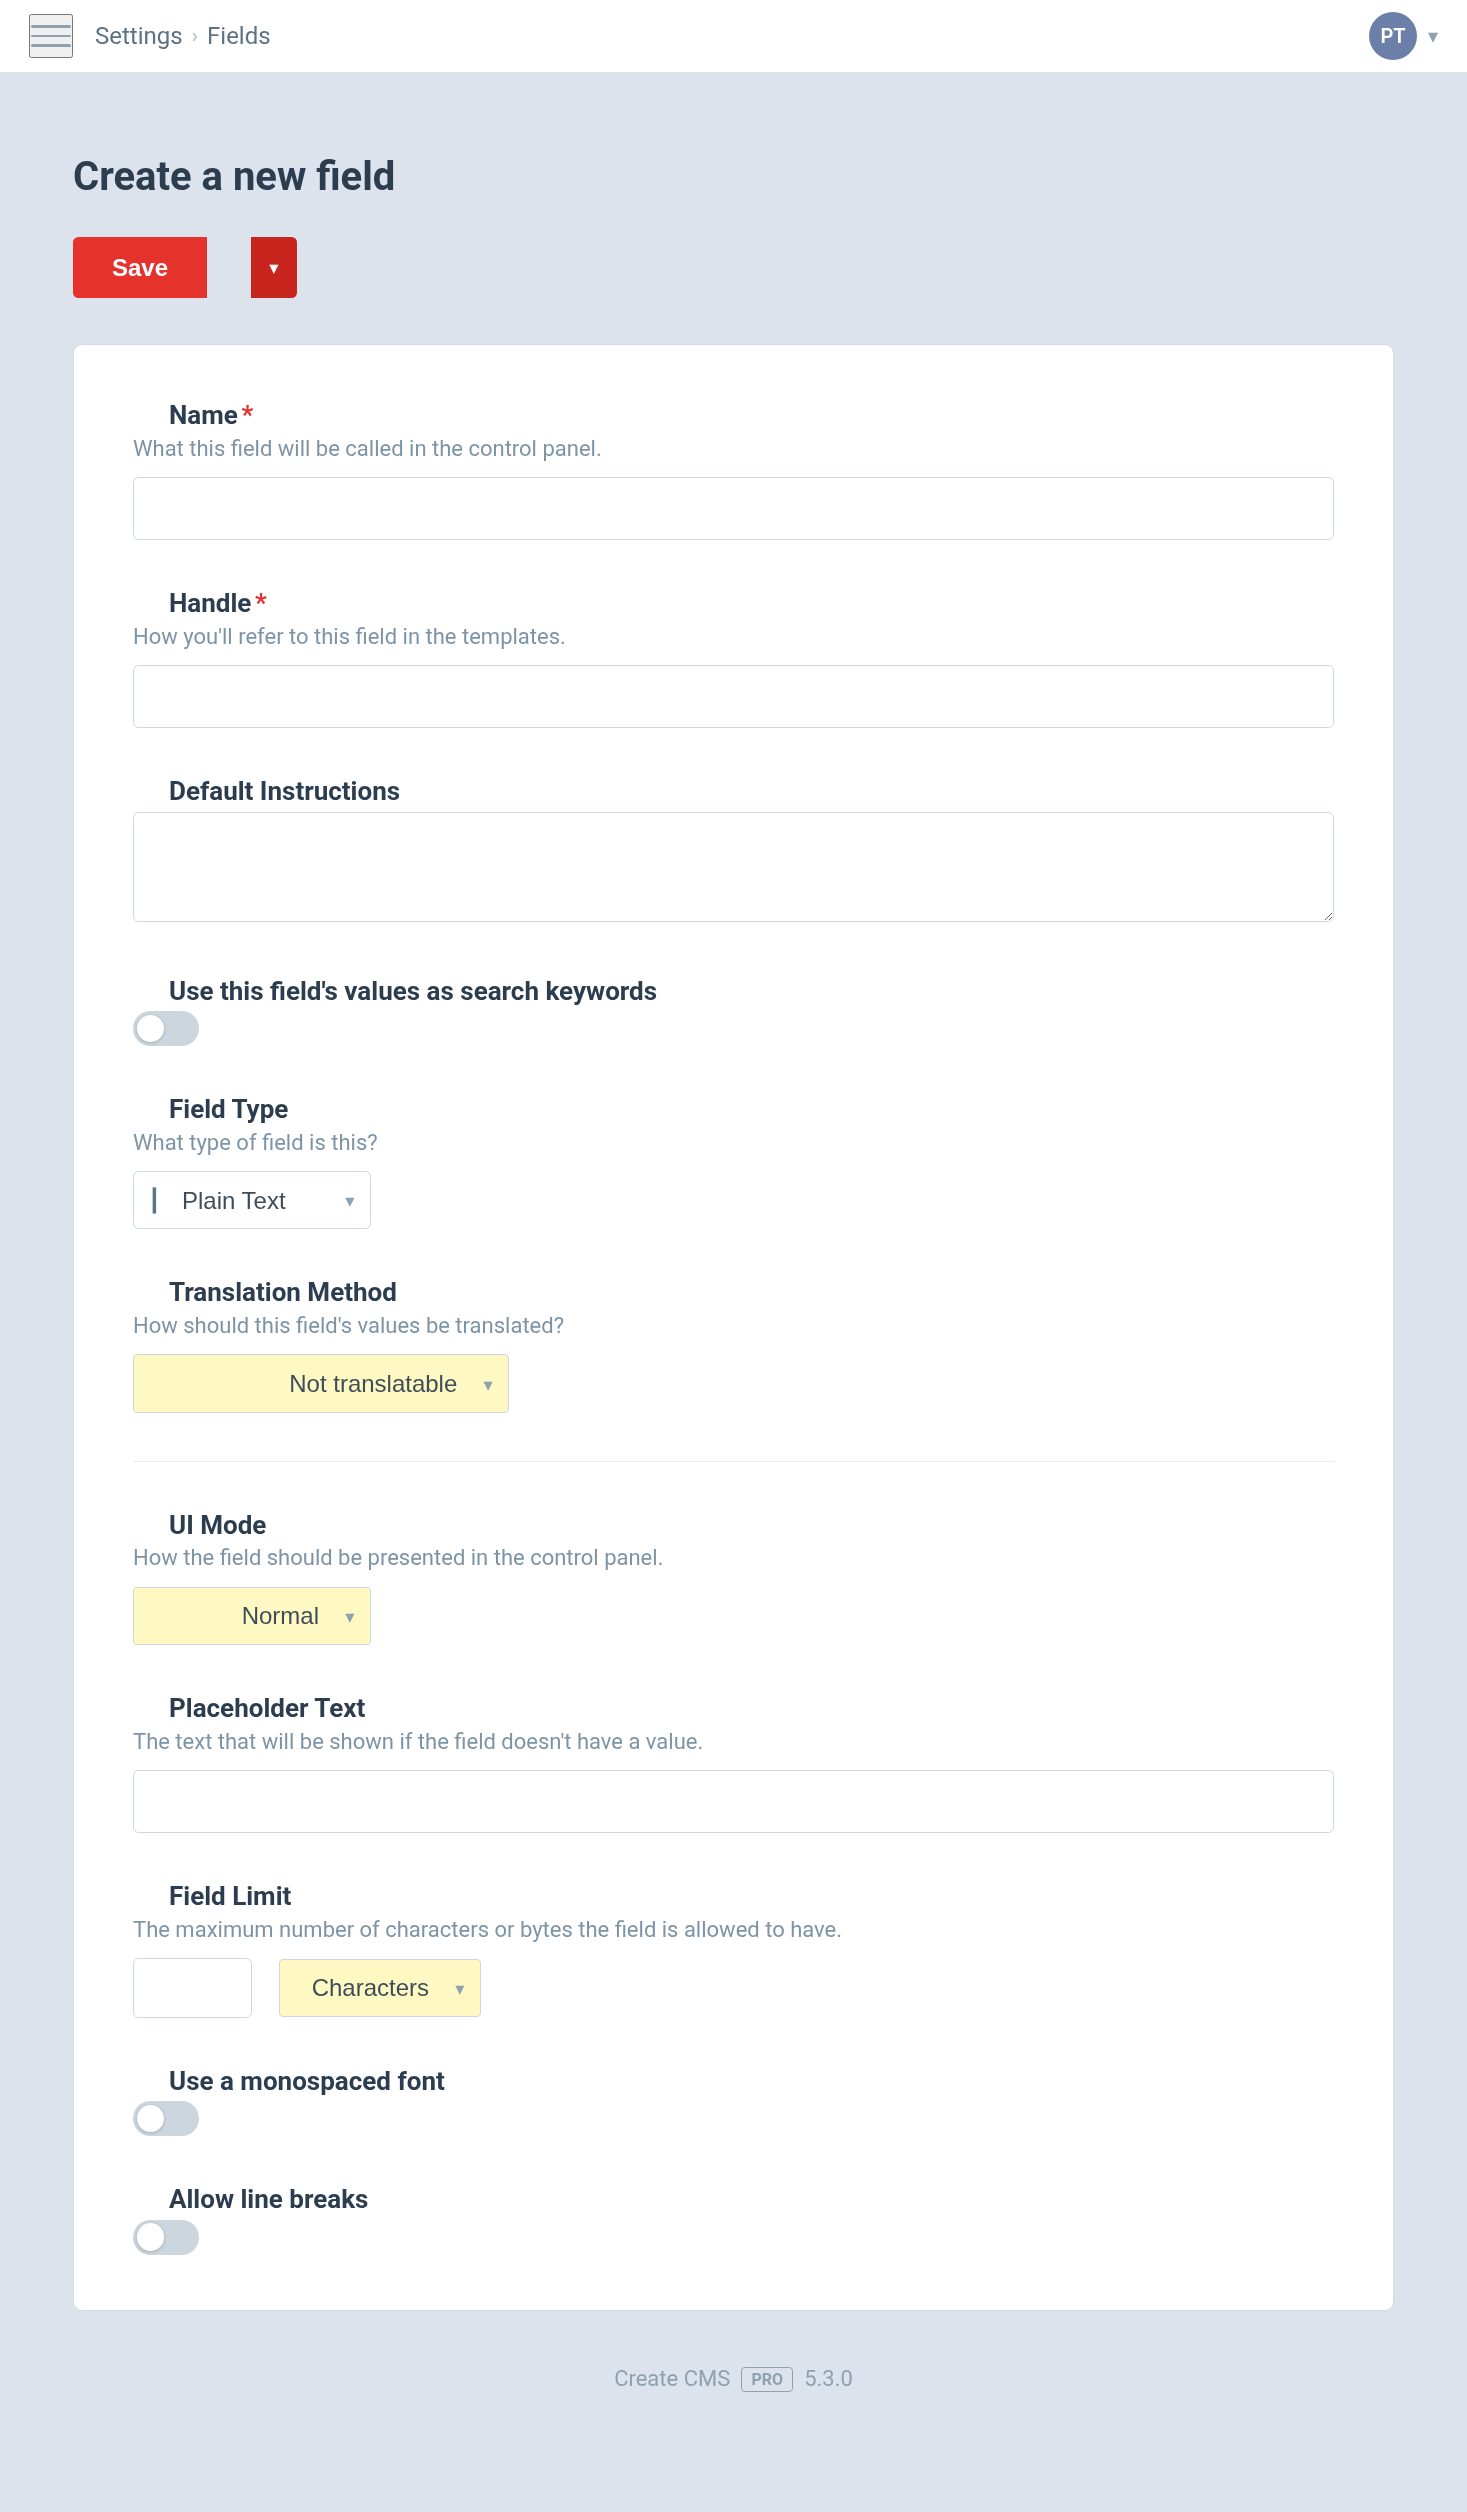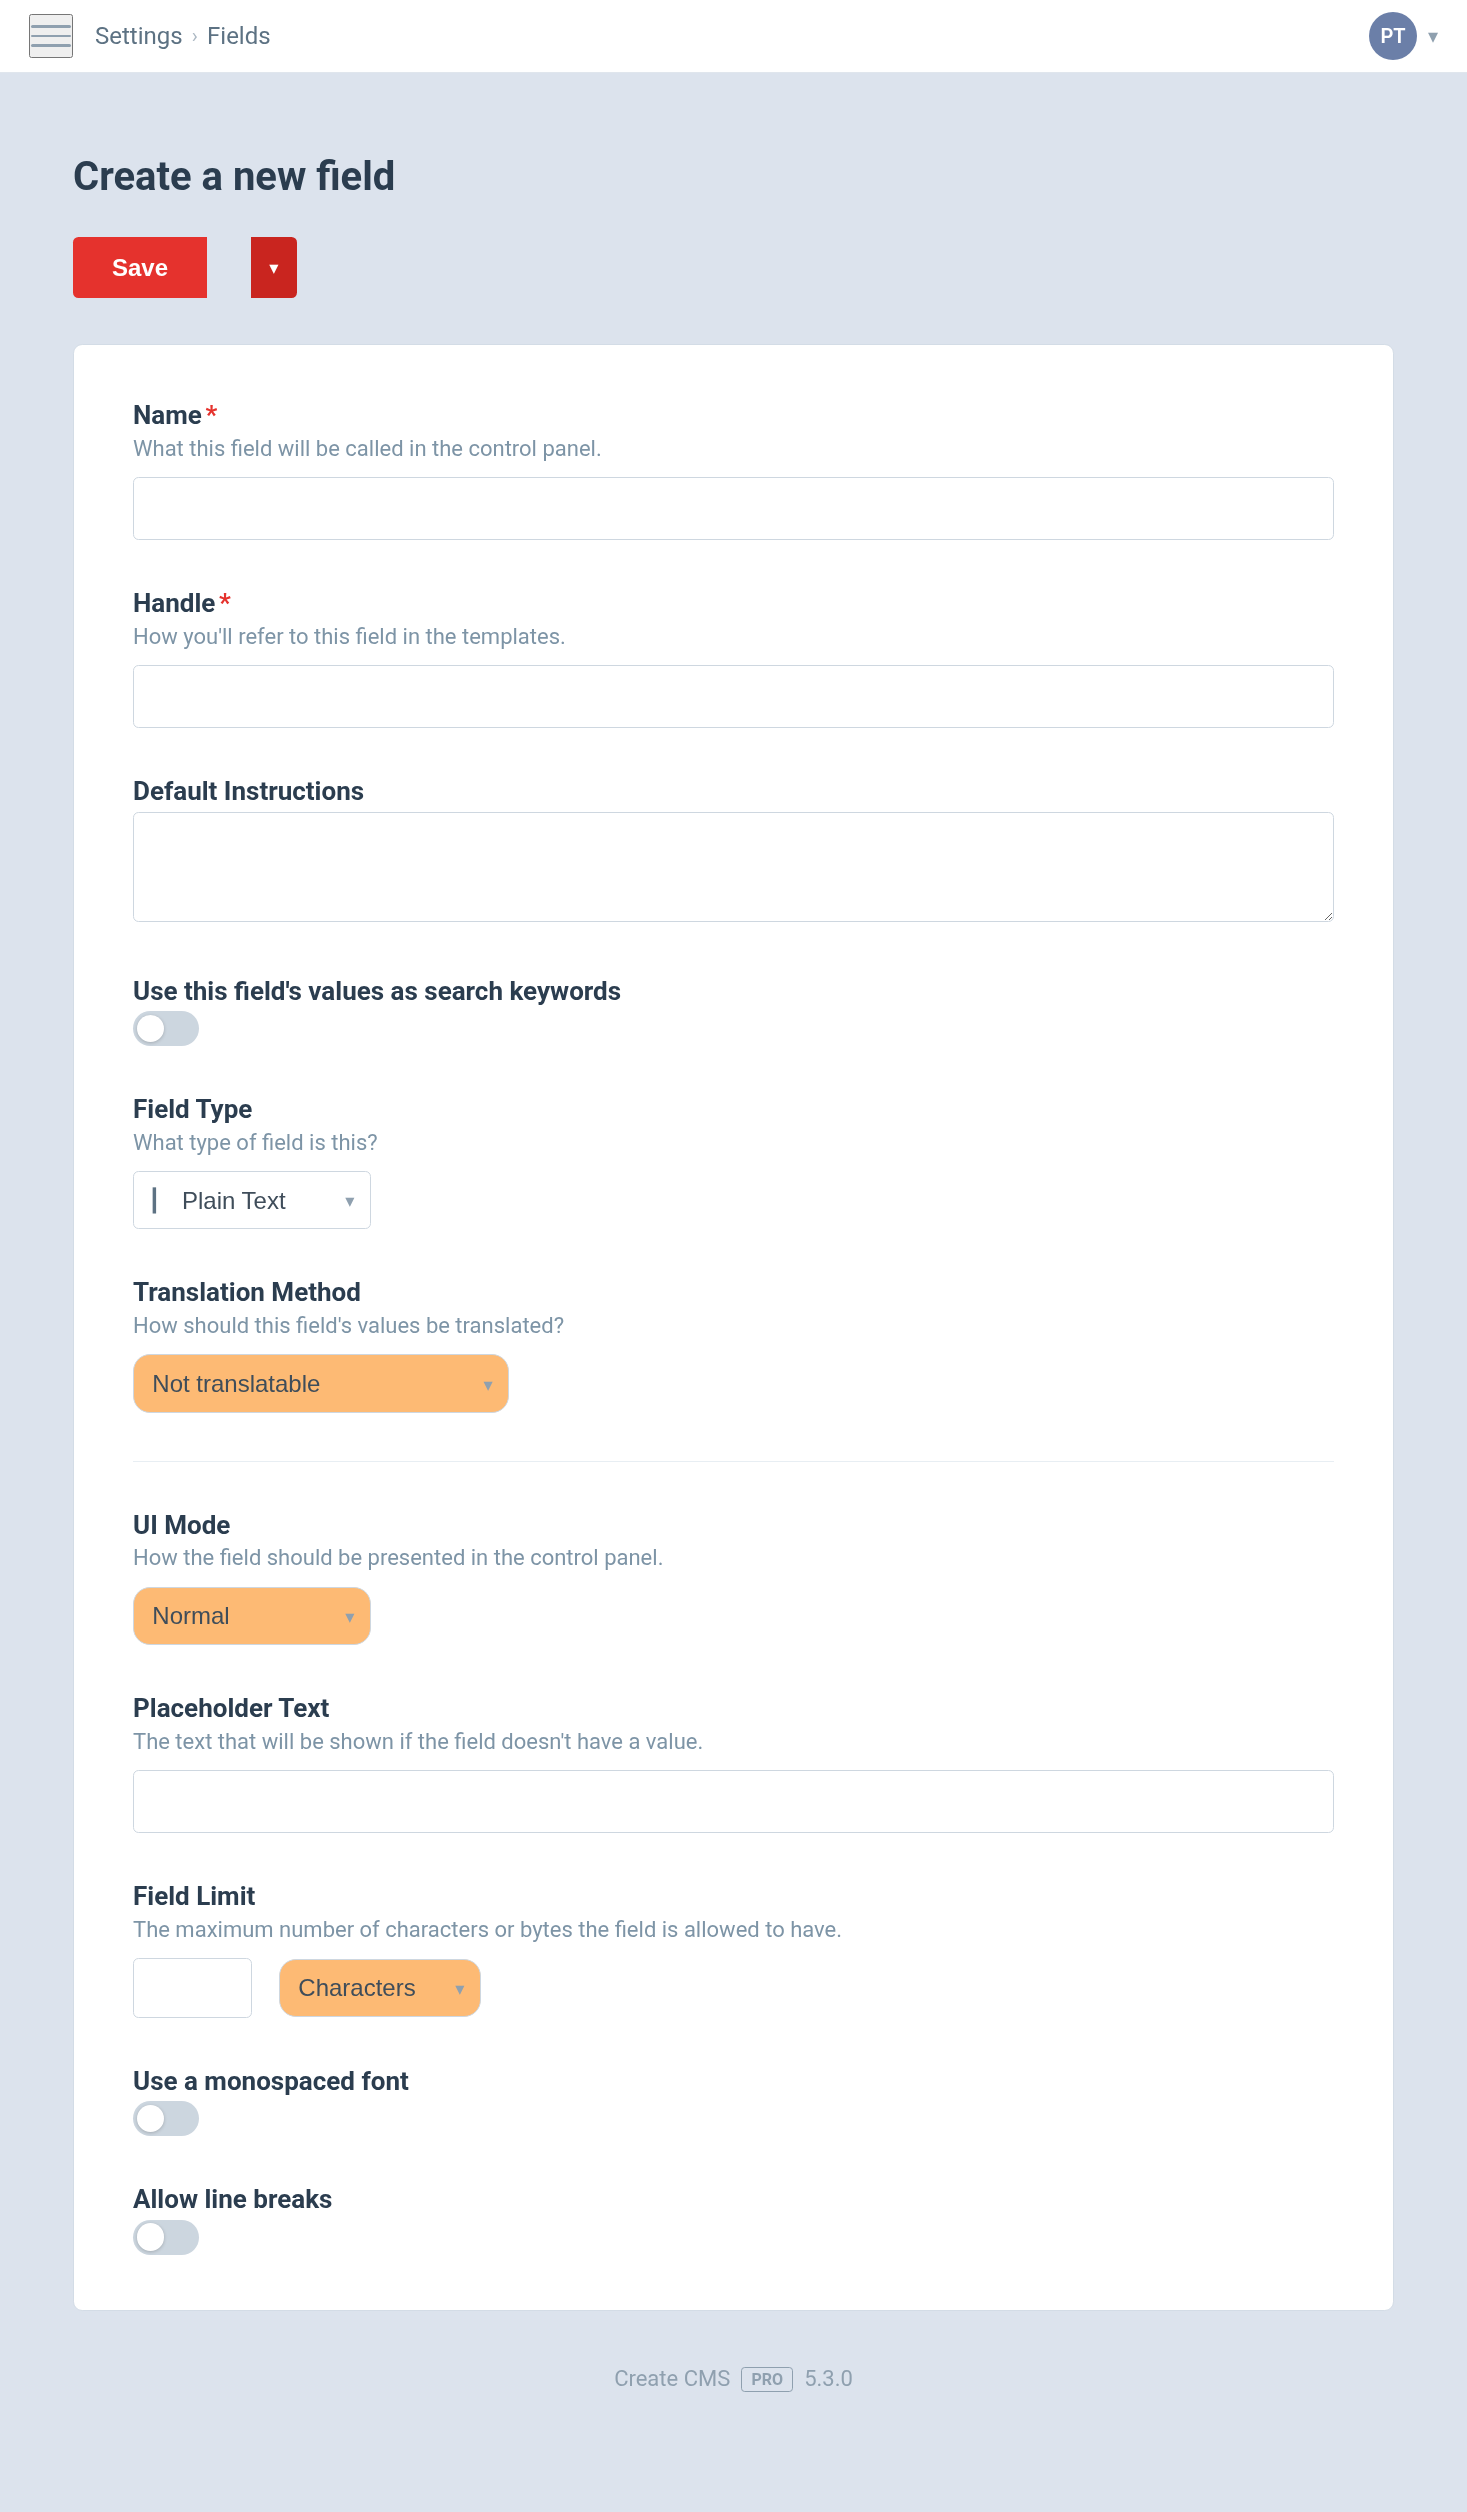--- a/index.html
+++ b/index.html
@@ -129,20 +129,21 @@
       margin-bottom: 48px;
     }
     .form-group:last-child {
       margin-bottom: 0;
     }
     .field-label {
       font-size: 26px;
       font-weight: 700;
       color: #2b3d4f;
       margin-bottom: 5.5px;
+      margin-left: 36px;
     }
     .required-star {
       color: #e5322d;
       margin-left: 3.7px;
     }
     .field-hint {
       font-size: 22px;
       color: #7d94a6;
       margin-bottom: 16.5px;
     }
@@ -204,28 +205,29 @@
 
     
     .select-wrap {
       position: relative;
       display: inline-block;
     }
     .select-input {
       appearance: none;
       -webkit-appearance: none;
       border: 0.9px solid #ced7e0;
-      border-radius: 17px;
+      border-radius: 4px;
       padding: 14.7px 51px 14.7px 18.3px;
       font-size: 24px;
       color: #3f4d5a;
-      background: #fdba74;
+      background: #fef9c3;
       cursor: pointer;
       outline: none;
       min-width: 238px;
+      text-align: right;
     }
     .select-chevron {
       position: absolute;
       right: 16.5px;
       top: 50%;
       transform: translateY(-50%);
       pointer-events: none;
       color: #8fa0af;
       font-size: 18.3px;
     }

